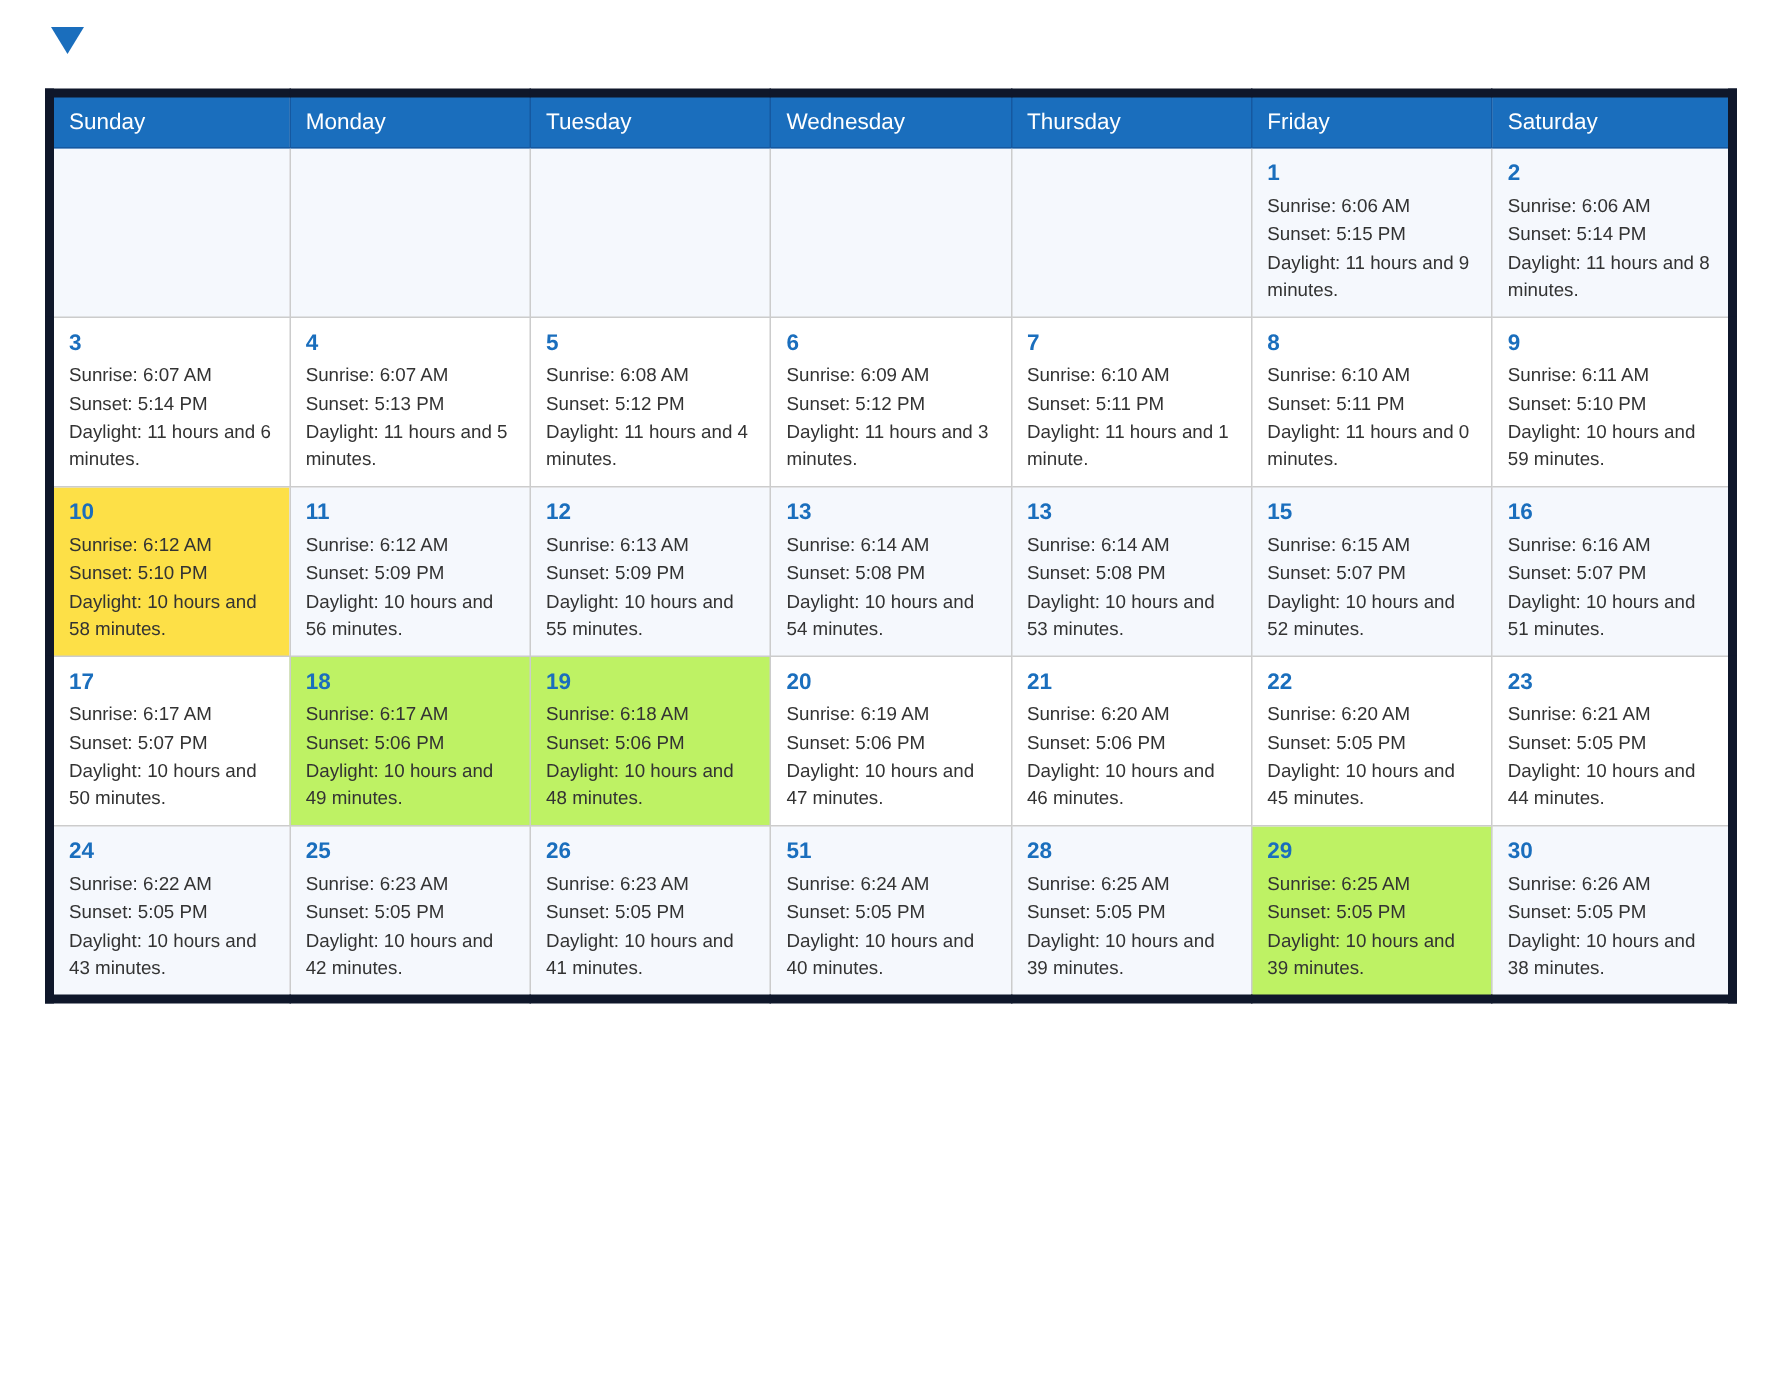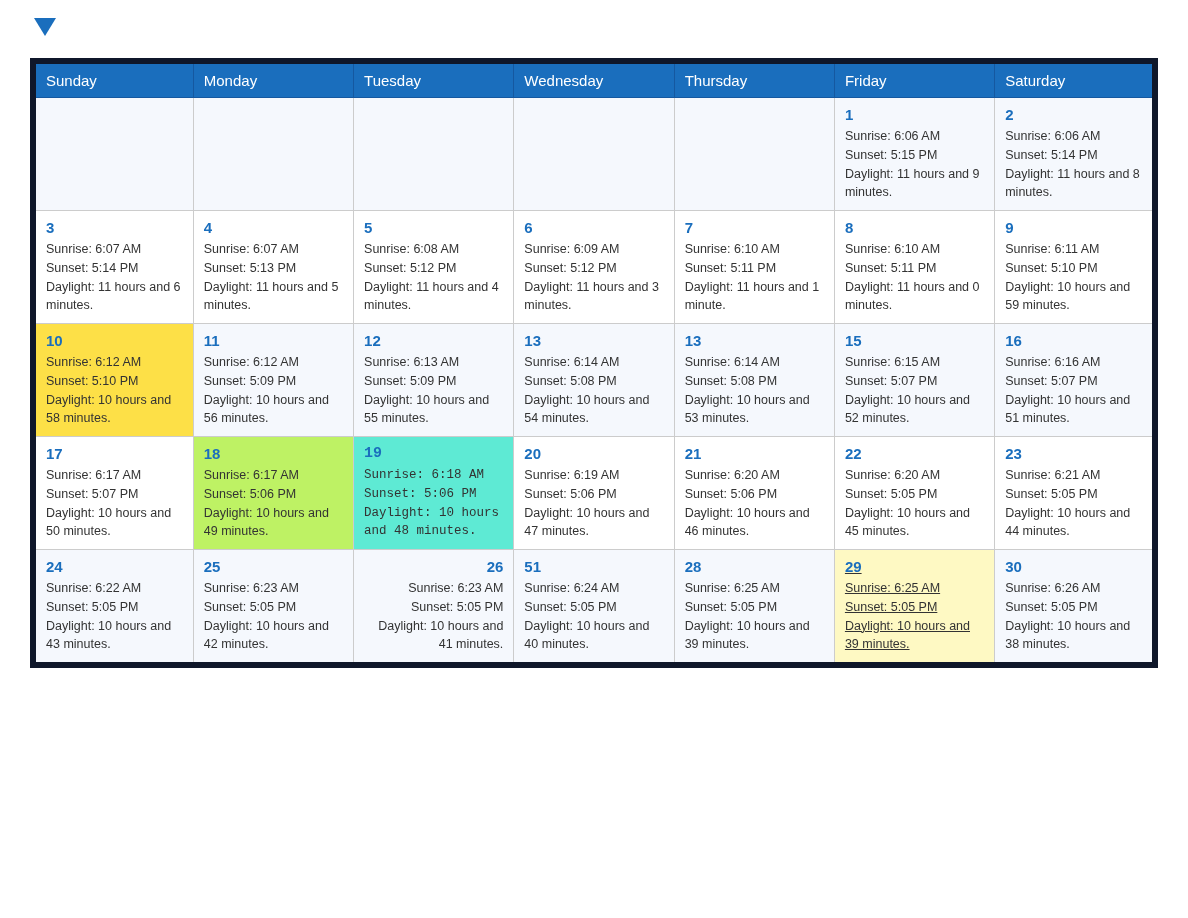--- a/index.html
+++ b/index.html
@@ -207,21 +207,21 @@
       </tr>
       <tr>
         <td style="background-color: rgb(255, 255, 255);">
           <span class="day-number">17</span>
           <div class="day-info">Sunrise: 6:17 AM<br>Sunset: 5:07 PM<br>Daylight: 10 hours and 50 minutes.</div>
         </td>
         <td style="background-color: #bef264;">
           <span class="day-number">18</span>
           <div class="day-info">Sunrise: 6:17 AM<br>Sunset: 5:06 PM<br>Daylight: 10 hours and 49 minutes.</div>
         </td>
-        <td style="background-color: #5eead4; font-family: Liberation Mono, monospace;">
+        <td style="background-color: #bef264;">
           <span class="day-number">19</span>
           <div class="day-info">Sunrise: 6:18 AM<br>Sunset: 5:06 PM<br>Daylight: 10 hours and 48 minutes.</div>
         </td>
         <td style="background-color: rgb(255, 255, 255);">
           <span class="day-number">20</span>
           <div class="day-info">Sunrise: 6:19 AM<br>Sunset: 5:06 PM<br>Daylight: 10 hours and 47 minutes.</div>
         </td>
         <td style="background-color: rgb(255, 255, 255);">
           <span class="day-number">21</span>
           <div class="day-info">Sunrise: 6:20 AM<br>Sunset: 5:06 PM<br>Daylight: 10 hours and 46 minutes.</div>
@@ -237,33 +237,33 @@
       </tr>
       <tr>
         <td style="background-color: rgb(245, 248, 253);">
           <span class="day-number">24</span>
           <div class="day-info">Sunrise: 6:22 AM<br>Sunset: 5:05 PM<br>Daylight: 10 hours and 43 minutes.</div>
         </td>
         <td style="background-color: rgb(245, 248, 253);">
           <span class="day-number">25</span>
           <div class="day-info">Sunrise: 6:23 AM<br>Sunset: 5:05 PM<br>Daylight: 10 hours and 42 minutes.</div>
         </td>
-        <td style="background-color: rgb(245, 248, 253); text-align: right;">
+        <td style="background-color: rgb(245, 248, 253);">
           <span class="day-number">26</span>
           <div class="day-info">Sunrise: 6:23 AM<br>Sunset: 5:05 PM<br>Daylight: 10 hours and 41 minutes.</div>
         </td>
         <td style="background-color: rgb(245, 248, 253);">
           <span class="day-number">51</span>
           <div class="day-info">Sunrise: 6:24 AM<br>Sunset: 5:05 PM<br>Daylight: 10 hours and 40 minutes.</div>
         </td>
         <td style="background-color: rgb(245, 248, 253);">
           <span class="day-number">28</span>
           <div class="day-info">Sunrise: 6:25 AM<br>Sunset: 5:05 PM<br>Daylight: 10 hours and 39 minutes.</div>
         </td>
-        <td style="background-color: #fef9c3; text-decoration: underline;">
+        <td style="background-color: #bef264;">
           <span class="day-number">29</span>
           <div class="day-info">Sunrise: 6:25 AM<br>Sunset: 5:05 PM<br>Daylight: 10 hours and 39 minutes.</div>
         </td>
         <td style="background-color: rgb(245, 248, 253); margin-left: 33px;">
           <span class="day-number">30</span>
           <div class="day-info">Sunrise: 6:26 AM<br>Sunset: 5:05 PM<br>Daylight: 10 hours and 38 minutes.</div>
         </td>
       </tr>
     </tbody>
 </table>

